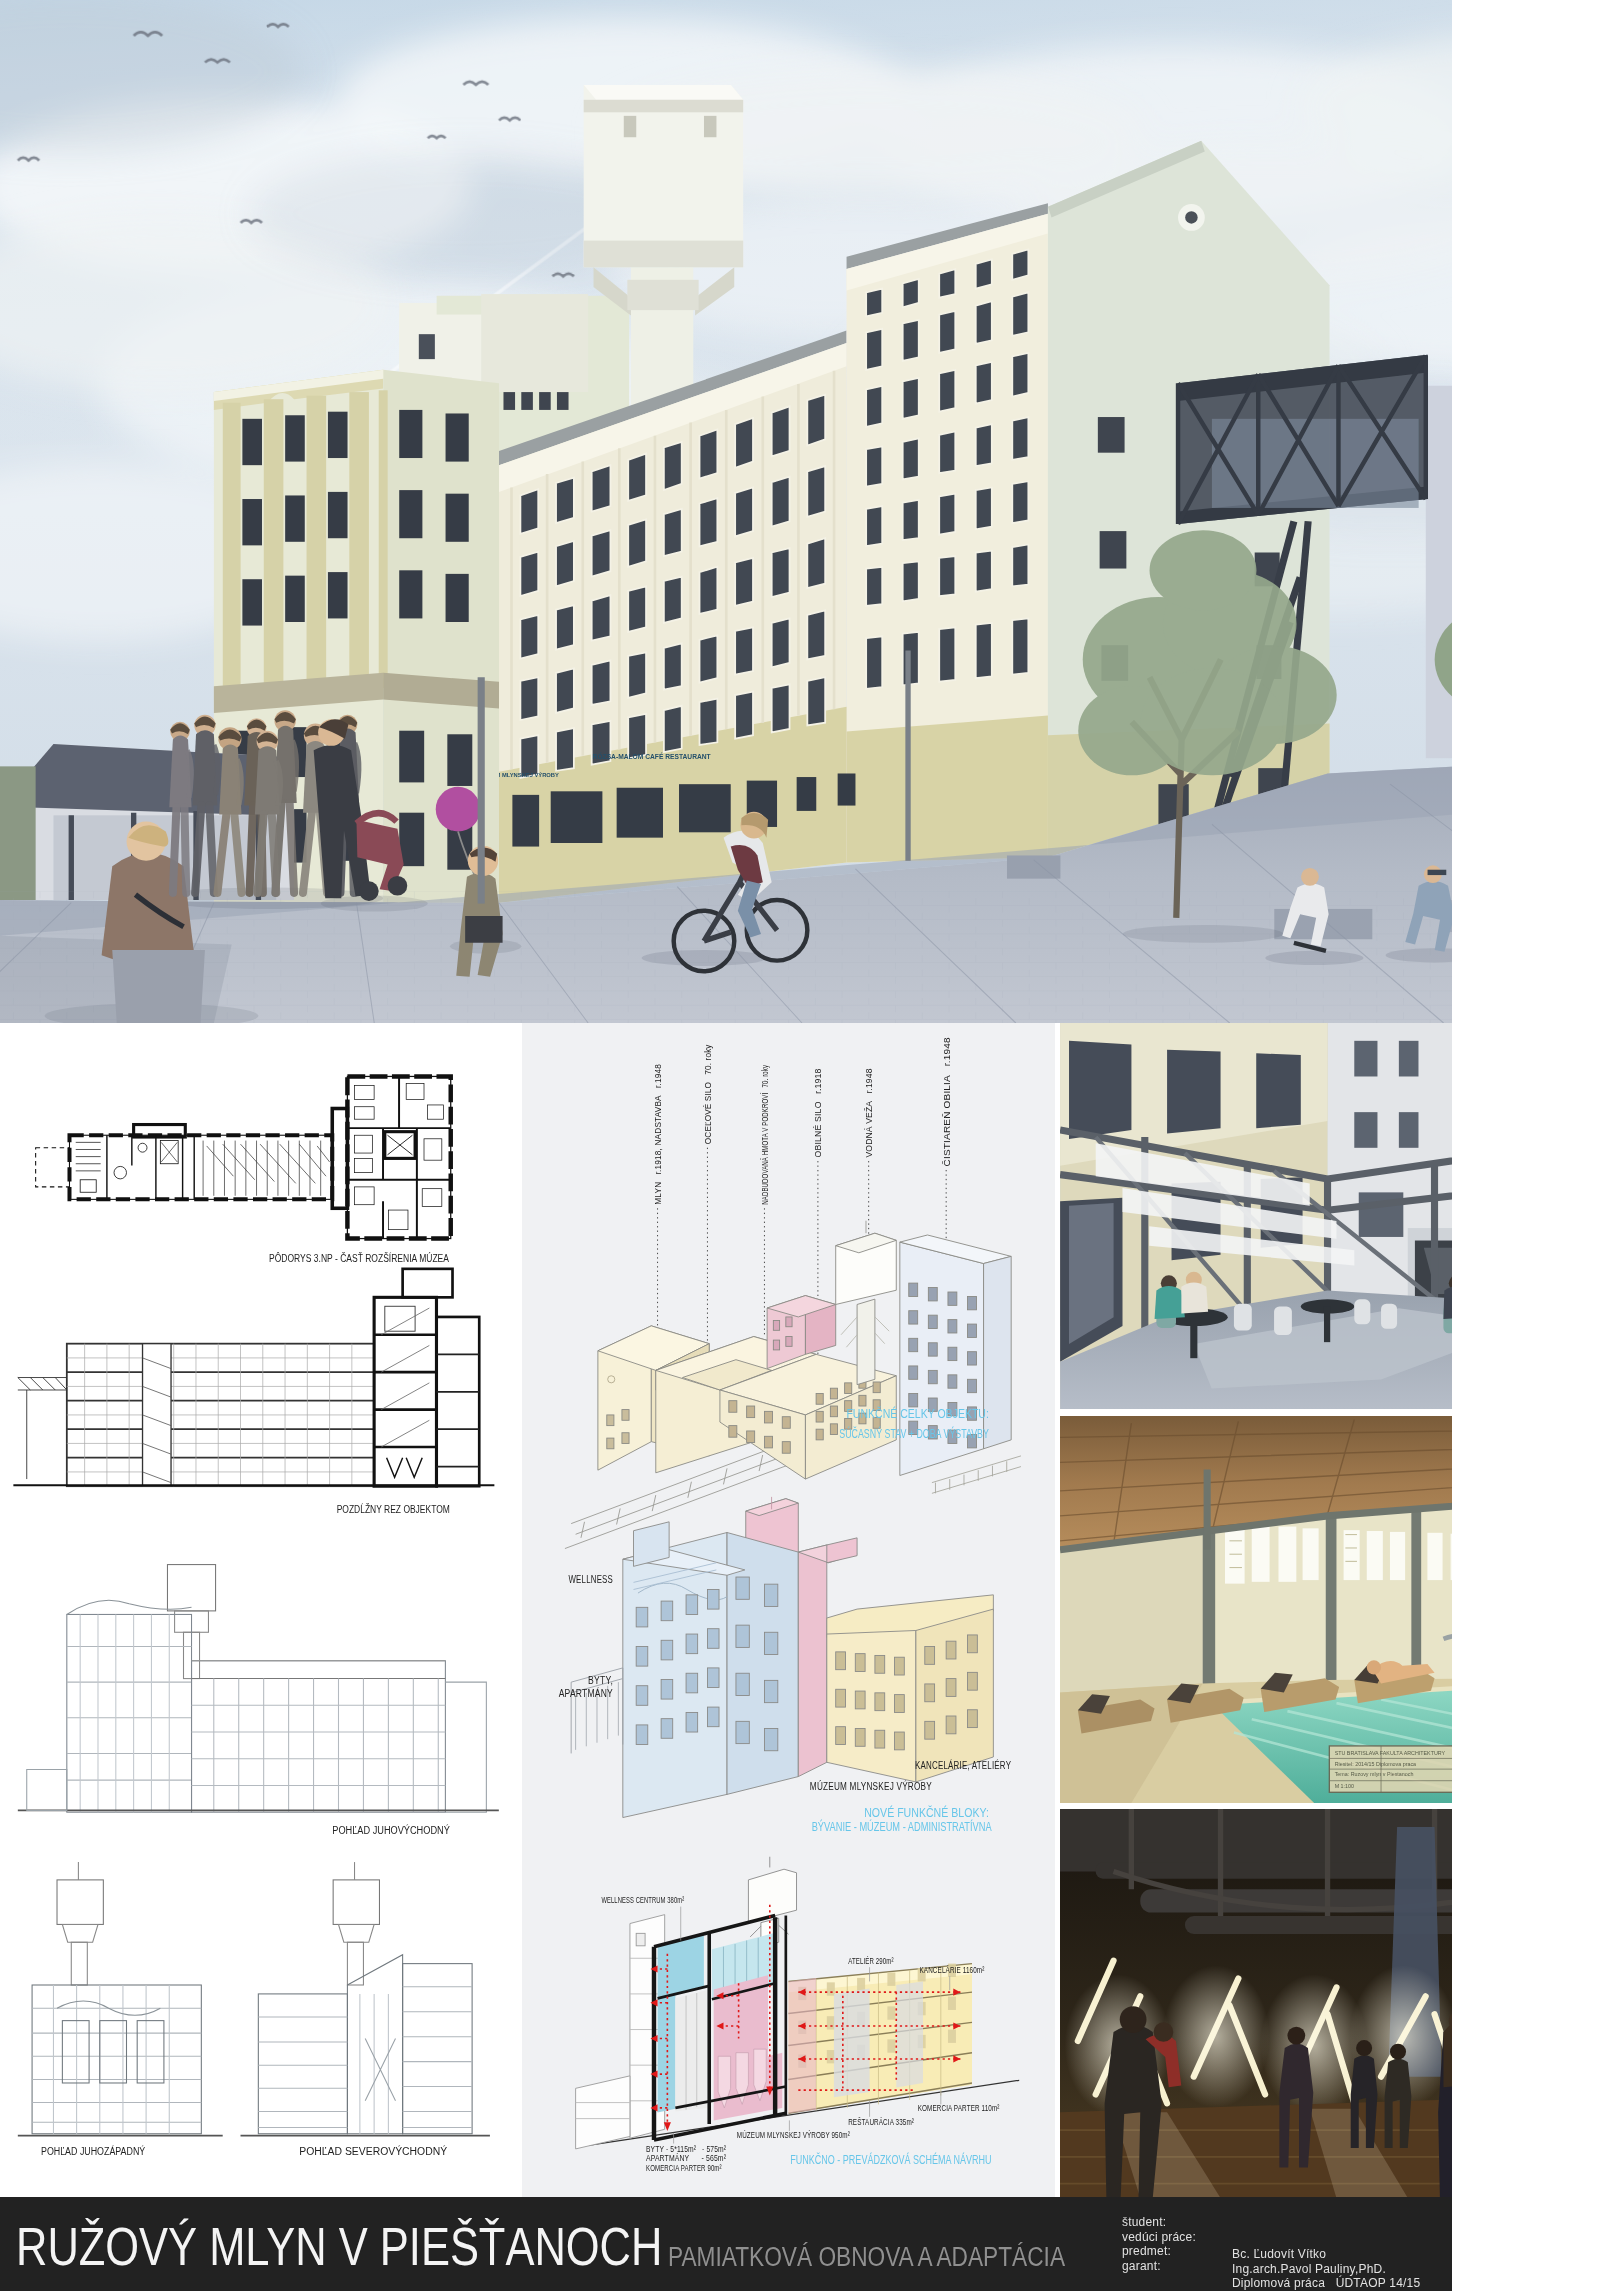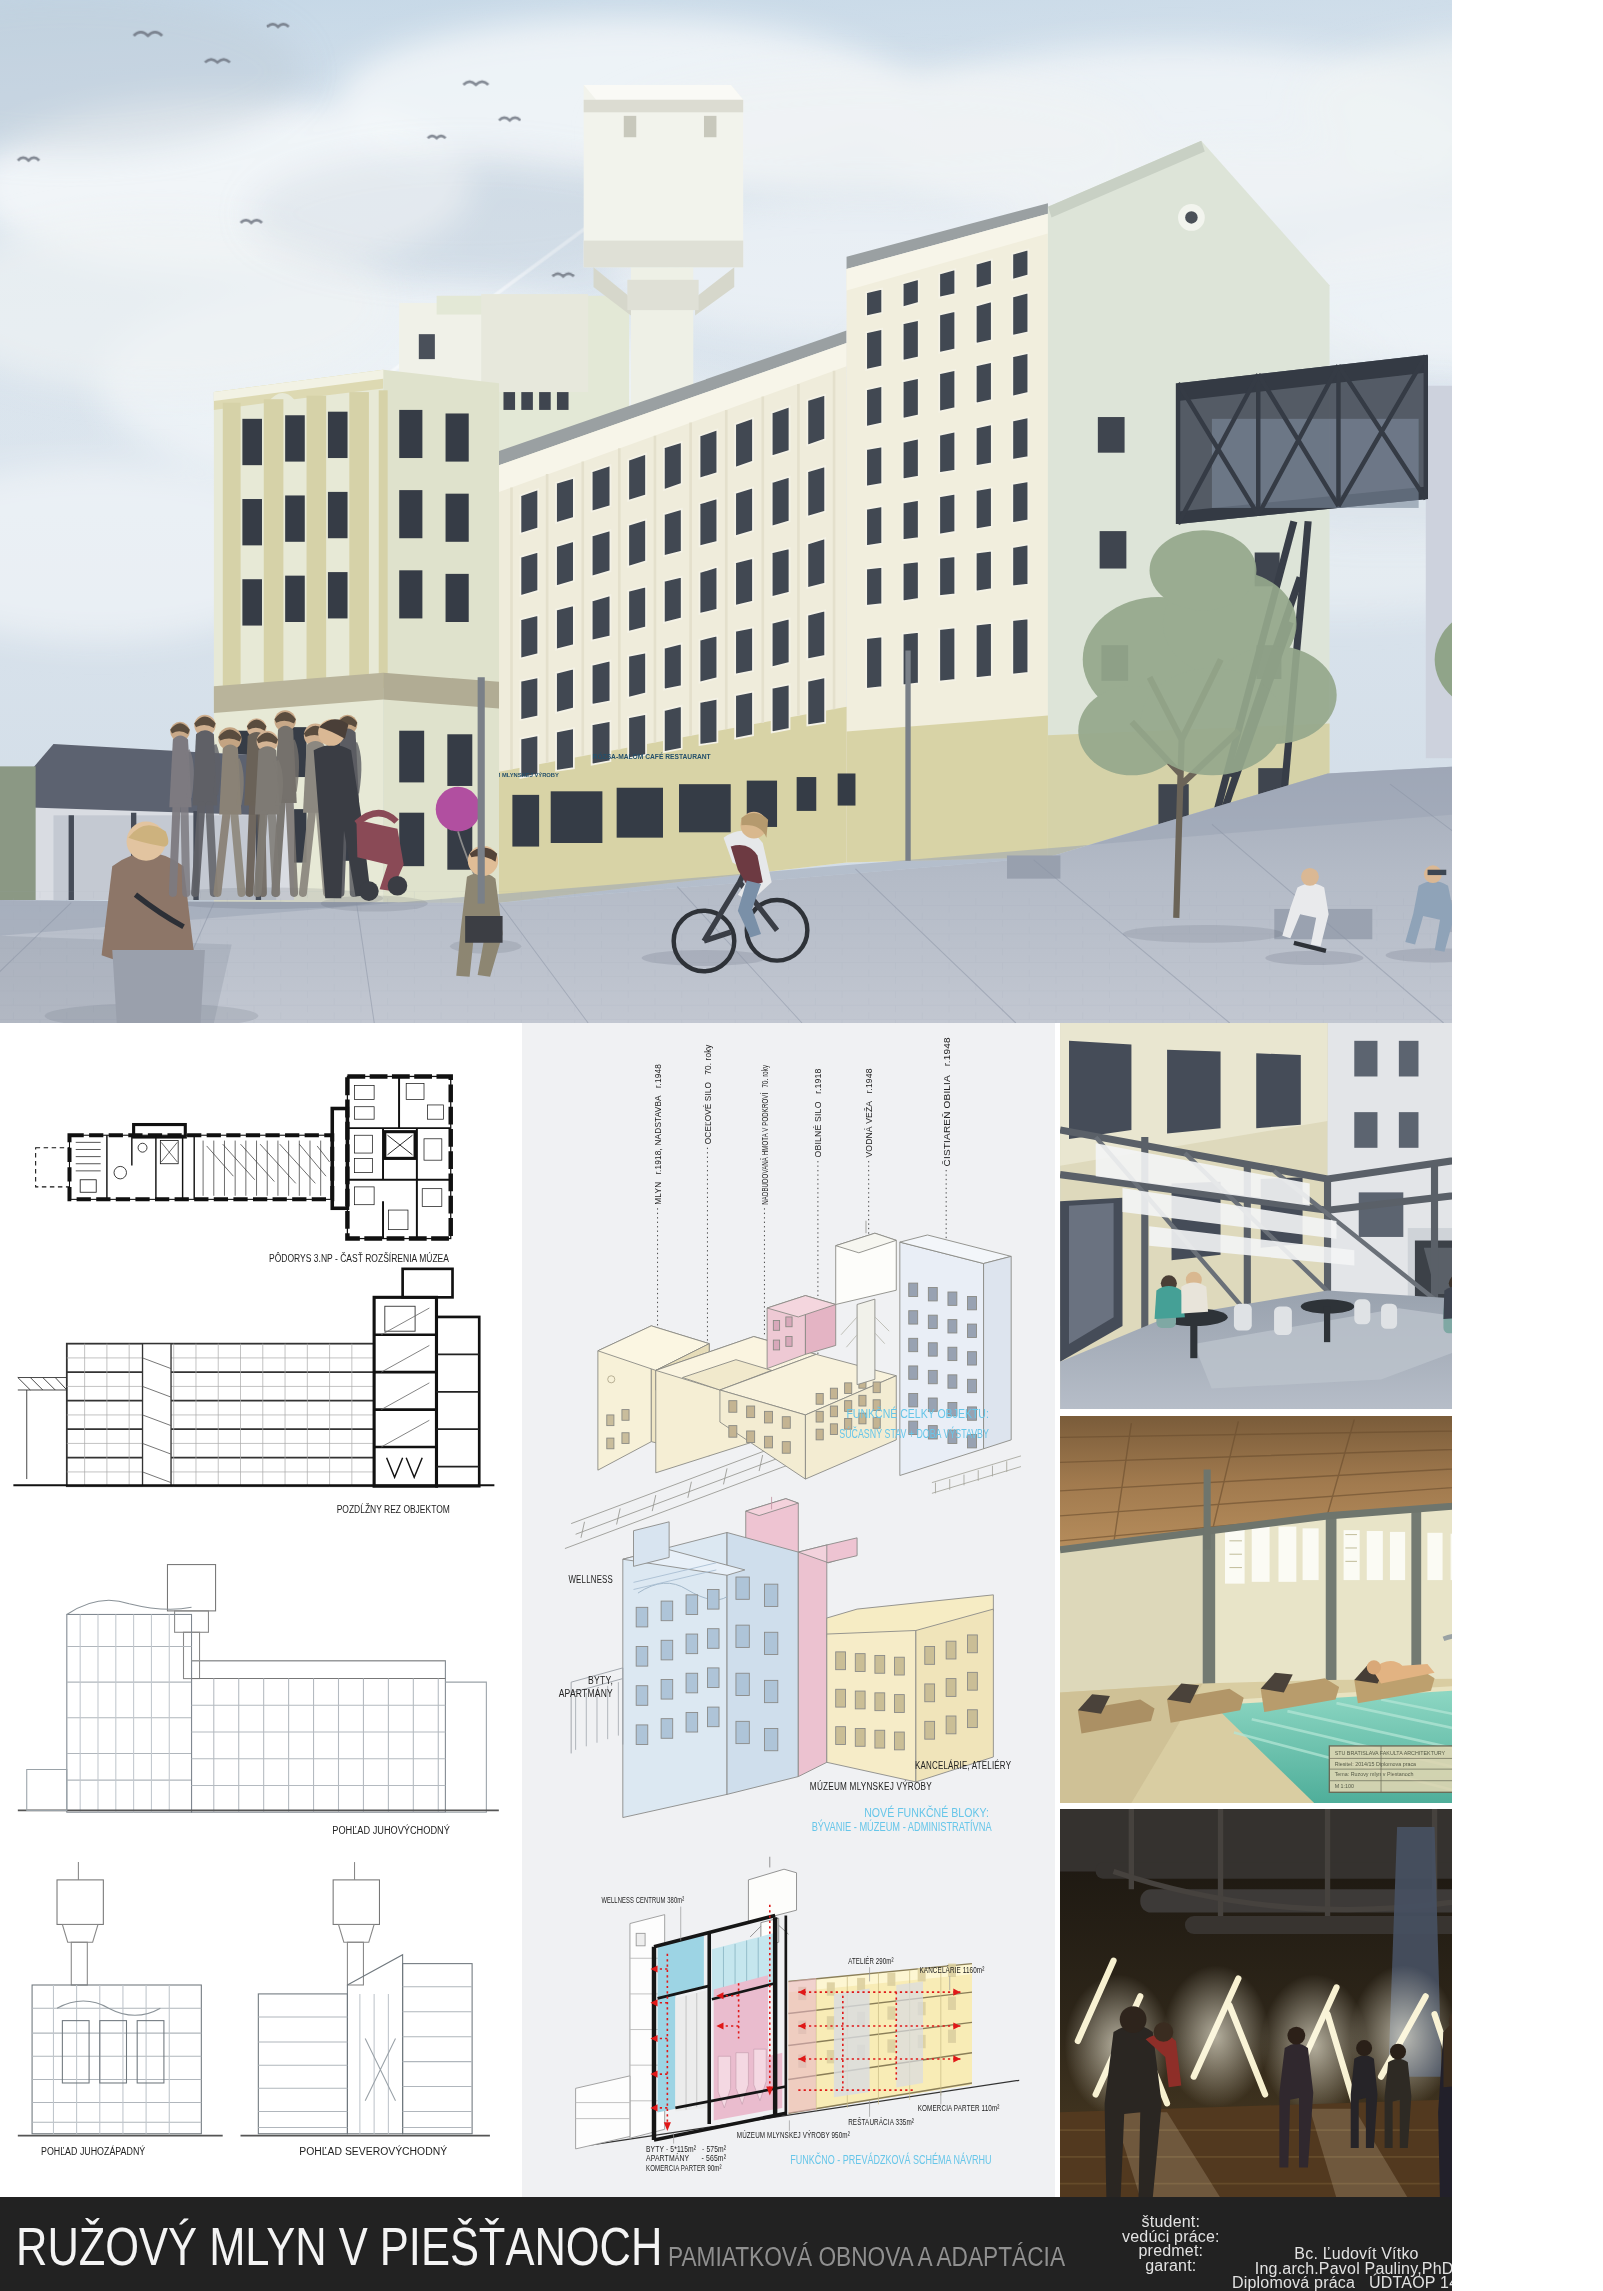--- a/index.html
+++ b/index.html
@@ -1,21 +1,21 @@
 <!DOCTYPE html>
 <html style="font-size:14.3px"><head><meta charset="utf-8">
 <style>
 html,body{margin:0;padding:0;background:#ffffff;}
 #page{position:relative;width:1452px;height:2292px;overflow:hidden;background:#ffffff;font-family:"Liberation Sans",sans-serif;}
 .abs{position:absolute;}
 #midbg{left:522px;top:1023px;width:533px;height:1174px;background:#f0f1f3;}
-#footer{left:0;top:2197px;width:1604px;height:94px;background:#222222;text-align:center;}
+#footer{left:0;top:2197px;width:1604px;height:94px;background:#222222;}
 .ftitle{position:absolute;left:16px;top:18.7px;color:#f4f4f4;font-size:53px;white-space:nowrap;transform:scaleX(0.82);transform-origin:0 0;-webkit-text-stroke:2.3px #222222;paint-order:stroke fill;}
 .fsub{position:absolute;left:668px;top:45px;color:#909090;font-size:27px;white-space:nowrap;transform:scaleX(0.84);transform-origin:0 0;-webkit-text-stroke:1.1px #222222;paint-order:stroke fill;}
-.fcred{position:absolute;top:18px;color:#e2e2e2;font-size:16px;line-height:14.5px;letter-spacing:0.2px;-webkit-text-stroke:0.4px #222222;paint-order:stroke fill;}
+.fcred{position:absolute;top:18px;color:#e2e2e2;font-size:12px;line-height:14.5px;letter-spacing:0.2px;-webkit-text-stroke:0.4px #222222;paint-order:stroke fill;}
 </style></head>
 <body>
 <div id="page">
 
 <svg class="abs" style="left:0;top:0" width="1604" height="1023" viewBox="0 0 1800 1148">
   <defs>
     <linearGradient id="sky" x1="0" y1="0" x2="0" y2="1">
       <stop offset="0" stop-color="#e7edf3"></stop>
           <stop offset="0.5" stop-color="#dae4ed"></stop>
           <stop offset="1" stop-color="#cfdae5"></stop>

